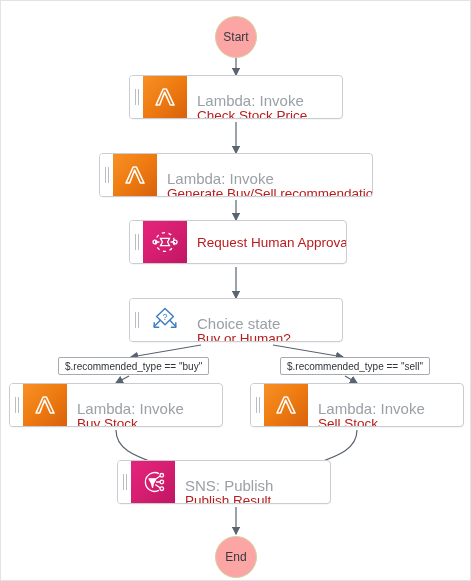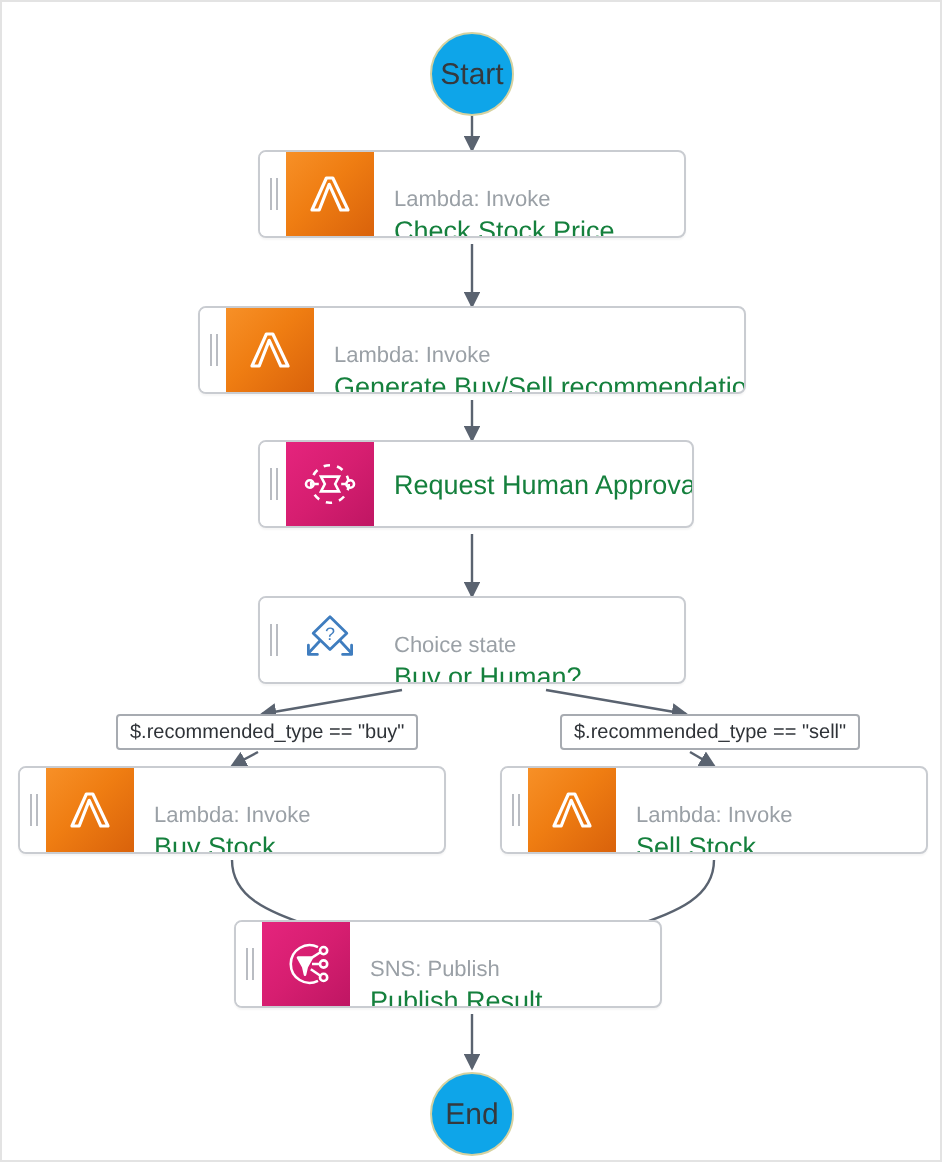--- a/index.html
+++ b/index.html
@@ -27,27 +27,27 @@
     height: 581px;
     pointer-events: none;
   }
 
   
   .terminal {
     position: absolute;
     width: 42px;
     height: 42px;
     border-radius: 50%;
-    background: #0ea5e9;
+    background: #fca5a5;
     border: 1px solid #d6d2a0;
     box-sizing: border-box;
     display: flex;
     align-items: center;
     justify-content: center;
-    font-size: 15px;
+    font-size: 12px;
     color: #35393e;
   }
 
   
   .node {
     position: absolute;
     height: 44px;
     background: #ffffff;
     border: 1px solid #c9ccd1;
     border-radius: 4px;
@@ -91,29 +91,29 @@
   .labels {
     flex: 1 1 auto;
     display: flex;
     flex-direction: column;
     justify-content: center;
     padding-left: 10px;
     padding-right: 12px;
     min-width: 0;
   }
   .kind {
-    font-size: 11px;
+    font-size: 15px;
     color: #9aa0a6;
     line-height: 13px;
     white-space: nowrap;
     margin-top: 24px;
   }
   .title {
     font-size: 13.5px;
-    color: #15803d;
+    color: #b91c1c;
     line-height: 17px;
     white-space: nowrap;
   }
 
   
   .chip {
     position: absolute;
     height: 18px;
     background: #ffffff;
     border: 1px solid #a7abb1;

